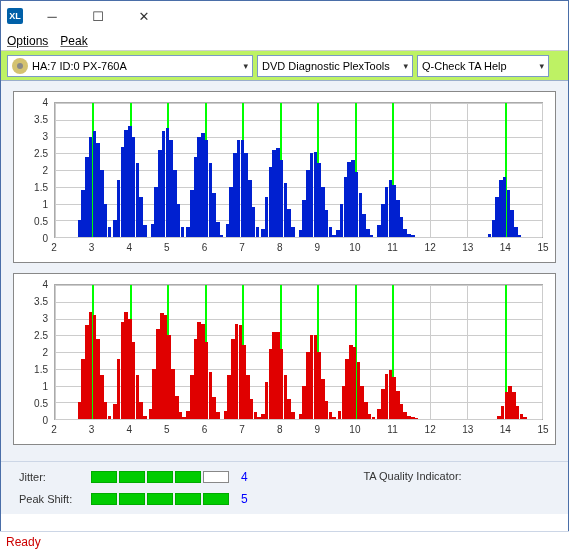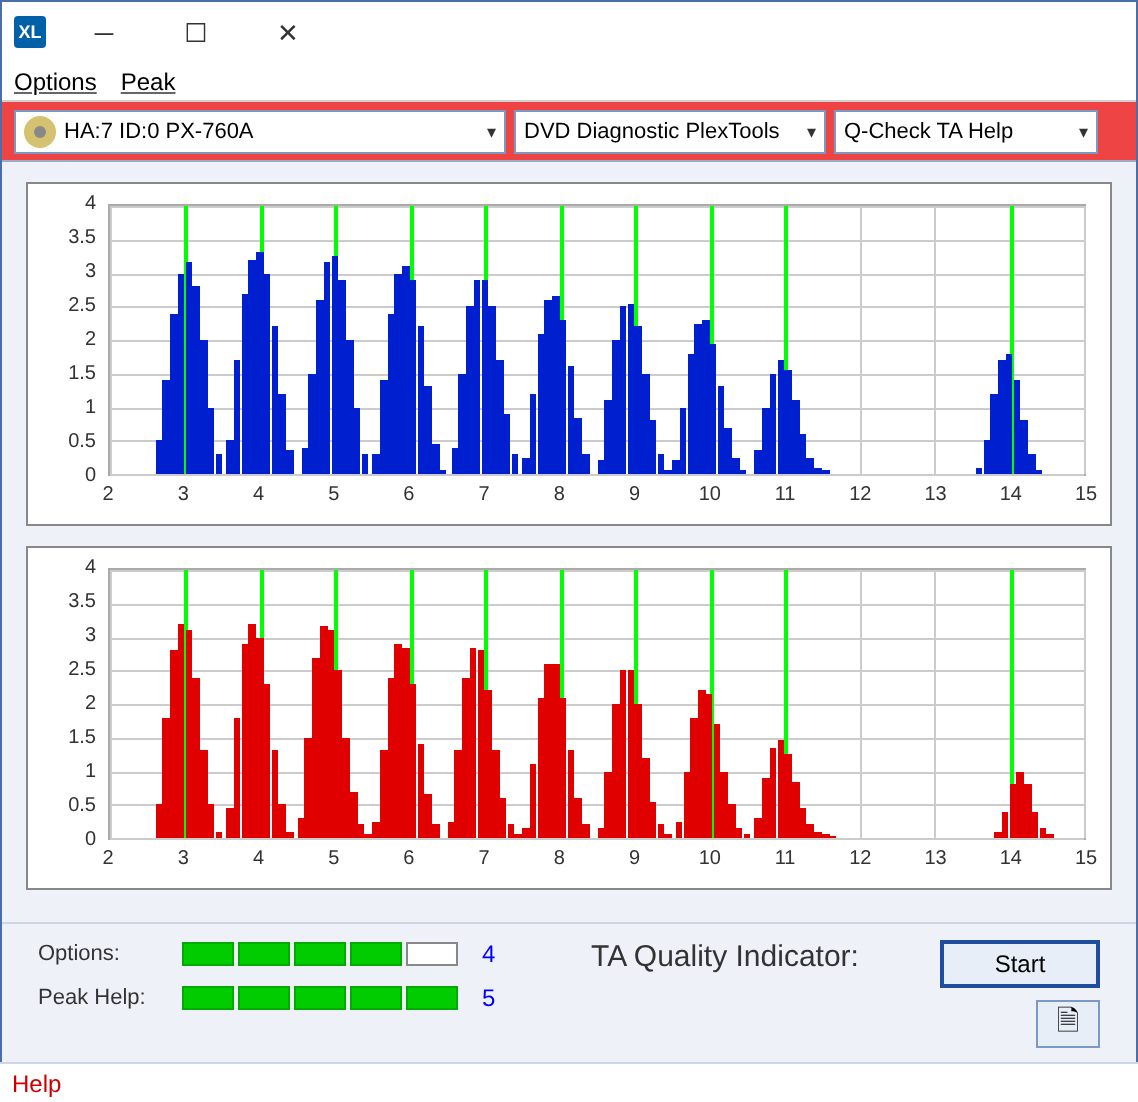--- a/index.html
+++ b/index.html
@@ -5,21 +5,21 @@
 *{box-sizing:border-box;margin:0;padding:0;font-family:"Segoe UI",Tahoma,sans-serif}
 body{width:569px;height:551px;background:#fff;overflow:hidden;border:1px solid #4a6ea8}
 .titlebar{height:30px;background:#fff;display:flex;align-items:center;padding:0 0 0 6px;color:#000;font-size:12px}
 .titlebar .logo{width:16px;height:16px;background:#0060a8;color:#fff;font-size:9px;font-weight:bold;display:flex;align-items:center;justify-content:center;margin-right:6px;border-radius:2px}
 .titlebar .title{flex:1}
 .winbtns{display:flex;height:30px}
 .winbtn{width:46px;display:flex;align-items:center;justify-content:center;font-size:13px;color:#333}
 .winbtn.close{width:46px}
 .menubar{height:20px;background:#fff;display:flex;align-items:center;padding:0 6px;font-size:12px;gap:12px;border-bottom:1px solid #d0d0d0}
 .menubar span{text-decoration:underline;text-decoration-color:#666;text-underline-offset:1px}
-.toolbar{height:30px;background:#ef4444;display:flex;align-items:center;padding:3px 6px;gap:4px;border-bottom:1px solid #9aaecb}
+.toolbar{height:30px;background:#bef264;display:flex;align-items:center;padding:3px 6px;gap:4px;border-bottom:1px solid #9aaecb}
 .combo{height:22px;background:#fff;border:1px solid #7a9ac5;display:flex;align-items:center;padding:0 4px;font-size:11px;position:relative}
 .combo .arrow{margin-left:auto;font-size:9px;color:#333}
 .combo.device{flex:0 0 246px}
 .combo.diag{flex:0 0 156px}
 .combo.test{flex:0 0 132px}
 .chartarea{background:#eef2f8;padding:10px 12px 6px 12px}
 .chart{background:#fff;border:1px solid #888;height:172px;position:relative;margin-bottom:10px}
 .plot{position:absolute;left:40px;right:12px;top:10px;bottom:24px;border:1px solid #aaa}
 .yticks{position:absolute;left:0;top:10px;bottom:24px;width:38px}
 .ytick{position:absolute;right:4px;font-size:10px;color:#333;transform:translateY(-50%)}
@@ -31,21 +31,21 @@
 .bar{position:absolute;bottom:0}
 .bottom{background:#eef2f8;padding:8px 18px 8px 18px;display:flex;align-items:flex-start;gap:20px;border-top:1px solid #ccd6e6}
 .meters{display:flex;flex-direction:column;gap:8px}
 .meterrow{display:flex;align-items:center;gap:8px}
 .meterlabel{width:64px;font-size:11px;color:#333;text-align:left}
 .segs{display:flex;gap:2px}
 .seg{width:26px;height:12px;background:#fff;border:1px solid #888}
 .seg.on{background:#0c0;border-color:#0a0}
 .meterval{font-size:12px;color:#00f;margin-left:4px;width:14px}
 .quality{flex:1;text-align:center}
-.qlabel{font-size:15px;color:#333;margin-bottom:4px}
+.qlabel{font-size:11px;color:#333;margin-bottom:4px}
 .qvalue{font-size:16px;font-weight:bold;color:#0a0}
 .btns{display:flex;flex-direction:column;gap:6px;align-items:flex-end}
 .btn{width:80px;height:24px;background:#e8eef7;border:1px solid #1e4e9c;font-size:12px;display:flex;align-items:center;justify-content:center}
 .btn.start{box-shadow:0 0 0 1px #1e4e9c inset}
 .iconbtn{width:32px;height:24px;background:#e8eef7;border:1px solid #7a9ac5;display:flex;align-items:center;justify-content:center;font-size:14px}
 .status{height:20px;background:#fff;border-top:1px solid #ccd6e6;display:flex;align-items:center;padding:0 6px;font-size:12px;color:#c00;position:absolute;bottom:0;left:0;right:0}
 .drive-icon{width:16px;height:16px;display:inline-block;background:#d4c270;border-radius:50%;margin-right:4px;position:relative}
 .drive-icon::after{content:"";position:absolute;top:5px;left:5px;width:6px;height:6px;background:#888;border-radius:50%}
 </style>
 </head>
@@ -397,48 +397,42 @@
         <div class="xtick" style="left: 84.6154%;">13</div>
         <div class="xtick" style="left: 92.3077%;">14</div>
         <div class="xtick" style="left: 100%;">15</div>
       </div>
   </div>
 </div>
 
 <div class="bottom">
   <div class="meters">
     <div class="meterrow">
-      <span class="meterlabel">Options:</span>
+      <span class="meterlabel">Jitter:</span>
       <div class="segs" id="segs-jitter">
           <div class="seg on"></div>
           <div class="seg on"></div>
           <div class="seg on"></div>
           <div class="seg on"></div>
           <div class="seg"></div>
         </div>
       <span class="meterval">4</span>
     </div>
     <div class="meterrow">
-      <span class="meterlabel">Peak Help:</span>
+      <span class="meterlabel">Peak Shift:</span>
       <div class="segs" id="segs-peak">
           <div class="seg on"></div>
           <div class="seg on"></div>
           <div class="seg on"></div>
           <div class="seg on"></div>
           <div class="seg on"></div>
         </div>
       <span class="meterval">5</span>
     </div>
   </div>
   <div class="quality">
     <div class="qlabel">TA Quality Indicator:</div>
   </div>
-  <div class="btns">
-    <div class="btn start">Start</div>
-    <div class="iconbtn">
-      <span>🗎</span>
-    </div>
-  </div>
 </div>
 
 <div class="status">
-  <span>Help</span>
+  <span>Ready</span>
 </div>
 
 </body></html>

